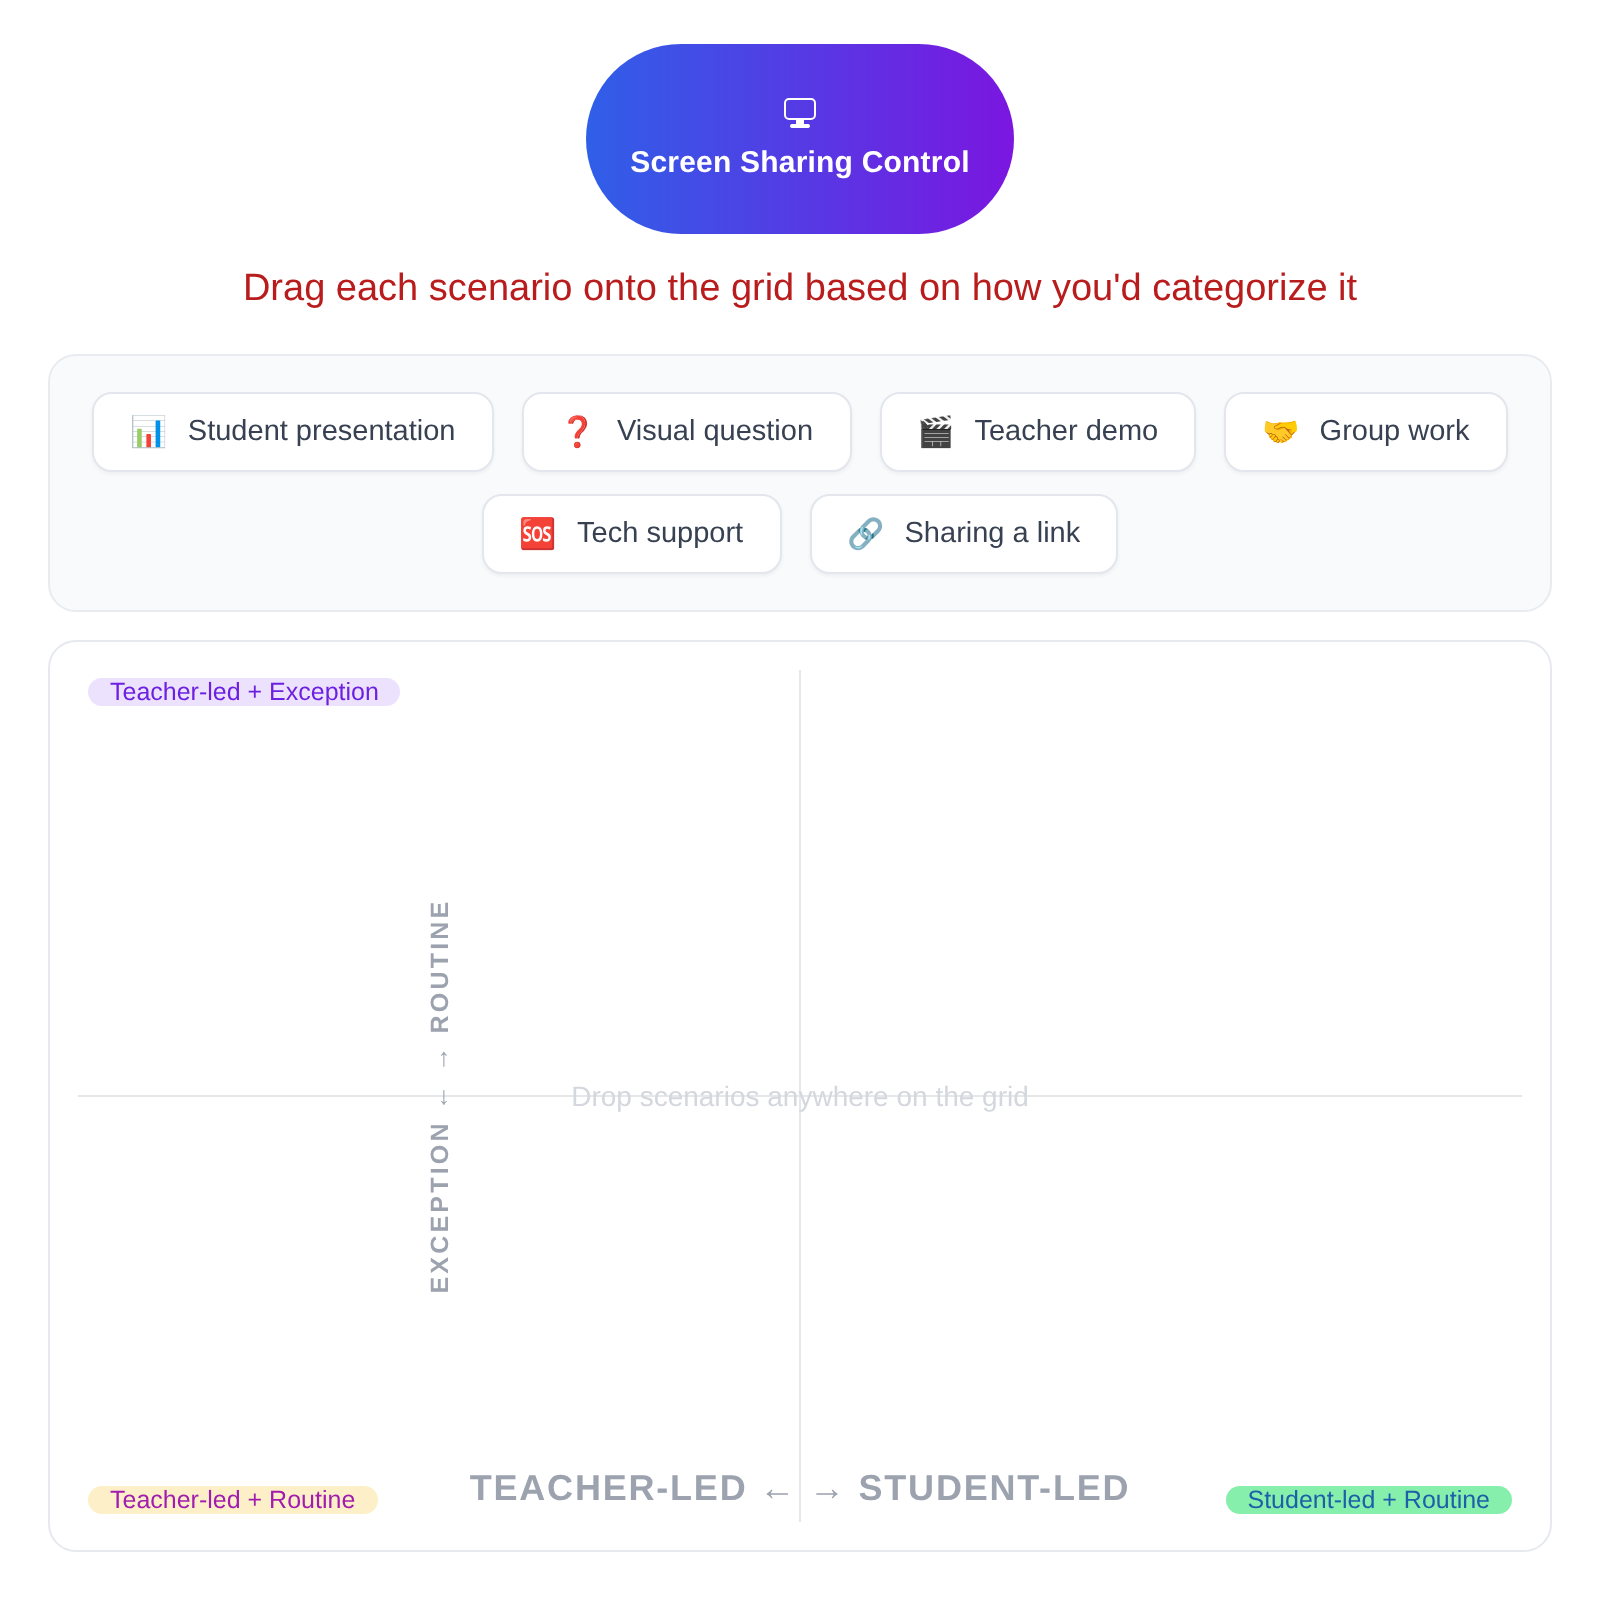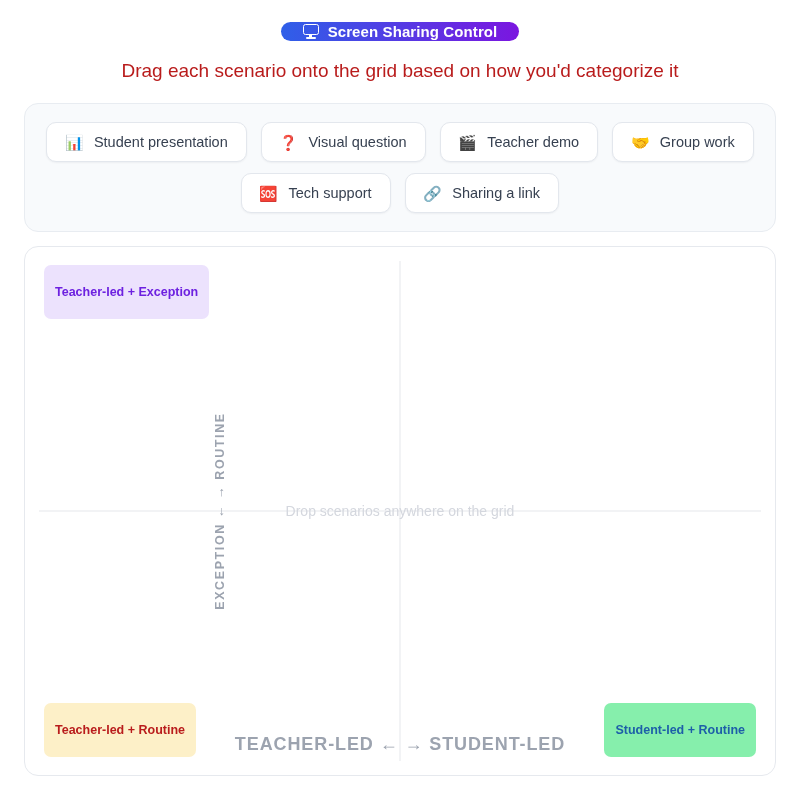--- a/index.html
+++ b/index.html
@@ -30,23 +30,24 @@
     flex: 0 0 auto;
   }
   .title-badge {
     display: inline-flex;
     align-items: center;
     gap: 9px;
     background: linear-gradient(90deg, #2f5fe8 0%, #7b16e0 100%);
     color: #ffffff;
     font-size: 15px;
     font-weight: 700;
-    padding: 1px 22px;
+    padding: 27px 22px;
     border-radius: 999px;
     letter-spacing: 0.1px;
+    flex-direction: column;
   }
   .monitor-icon {
     display: inline-block;
     width: 16px;
     height: 15px;
     position: relative;
   }
   .monitor-icon .screen {
     position: absolute;
     left: 0; top: 0;
@@ -149,28 +150,28 @@
     text-align: center;
     transform: translateY(-50%);
     font-size: 14px;
     color: #d4d7de;
     pointer-events: none;
   }
 
   .quad-badge {
     position: absolute;
     font-size: 12.5px;
-    font-weight: 700;
-    padding: 20px 11px;
+    font-weight: 400;
+    padding: 0 11px;
     border-radius: 7px;
     white-space: nowrap;
   }
   .q-tl { top: 18px; left: 19px;  background: #ece2fd; color: #6d21e0; }
   .q-tr { top: 18px; right: 19px; background: #c8f7d8; color: #15803d; }
-  .q-bl { bottom: 18px; left: 19px;  background: #fdf0c8; color: #b91c1c; text-align: right; }
+  .q-bl { bottom: 18px; left: 19px;  background: #fdf0c8; color: #a21caf; text-align: right; }
   .q-br { bottom: 18px; right: 19px; background: #86efac; color: #1d5fa8; }
 
   .axis-label-x {
     position: absolute;
     bottom: 20px;
     left: 0;
     right: 0;
     text-align: center;
     font-size: 18px;
     font-weight: 700;

